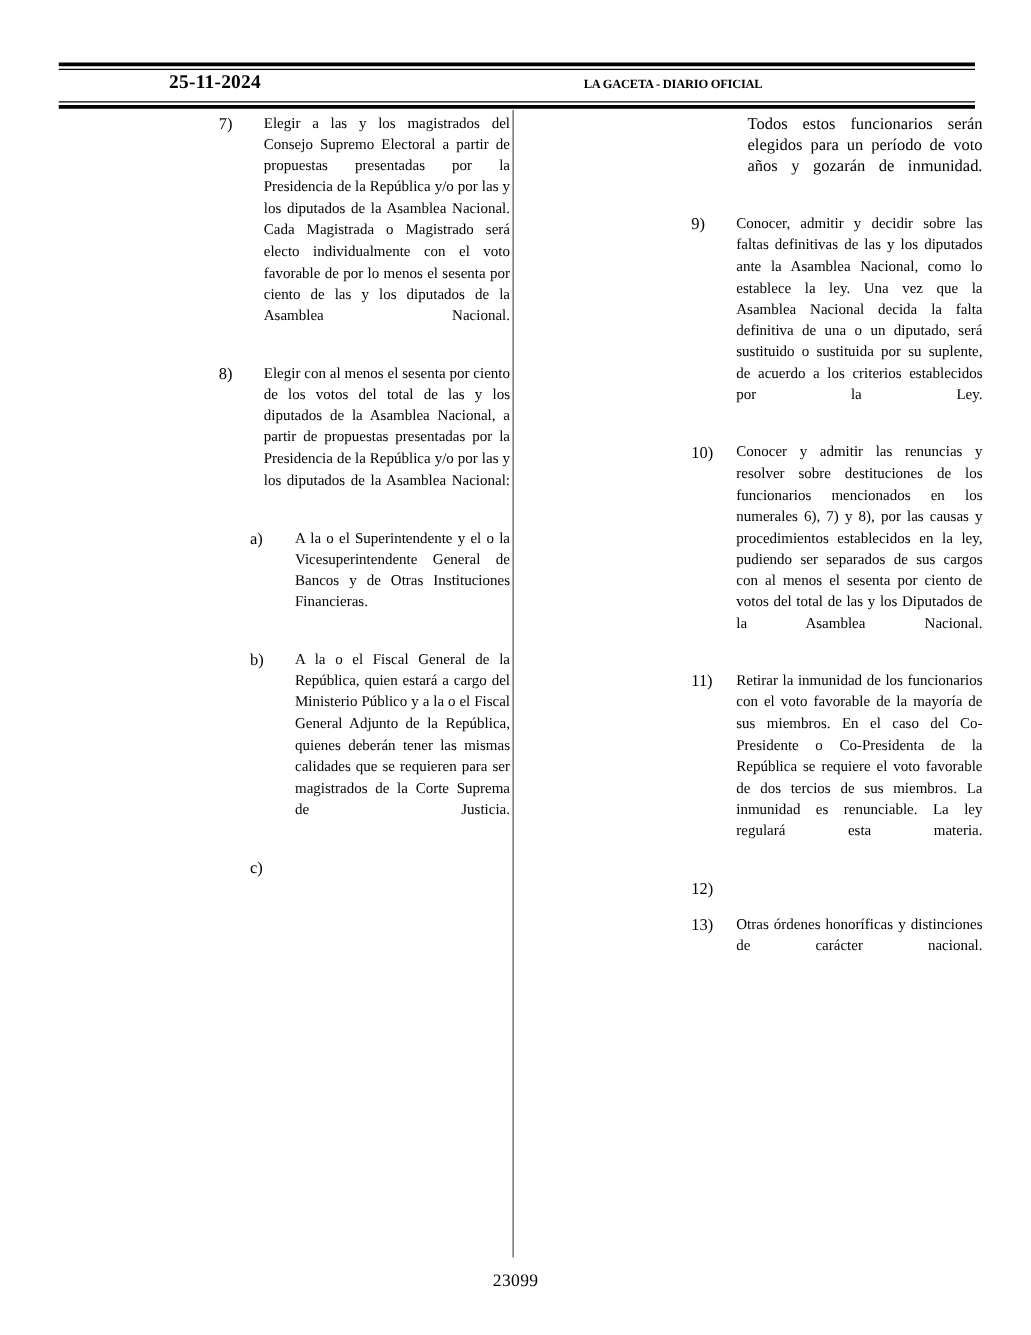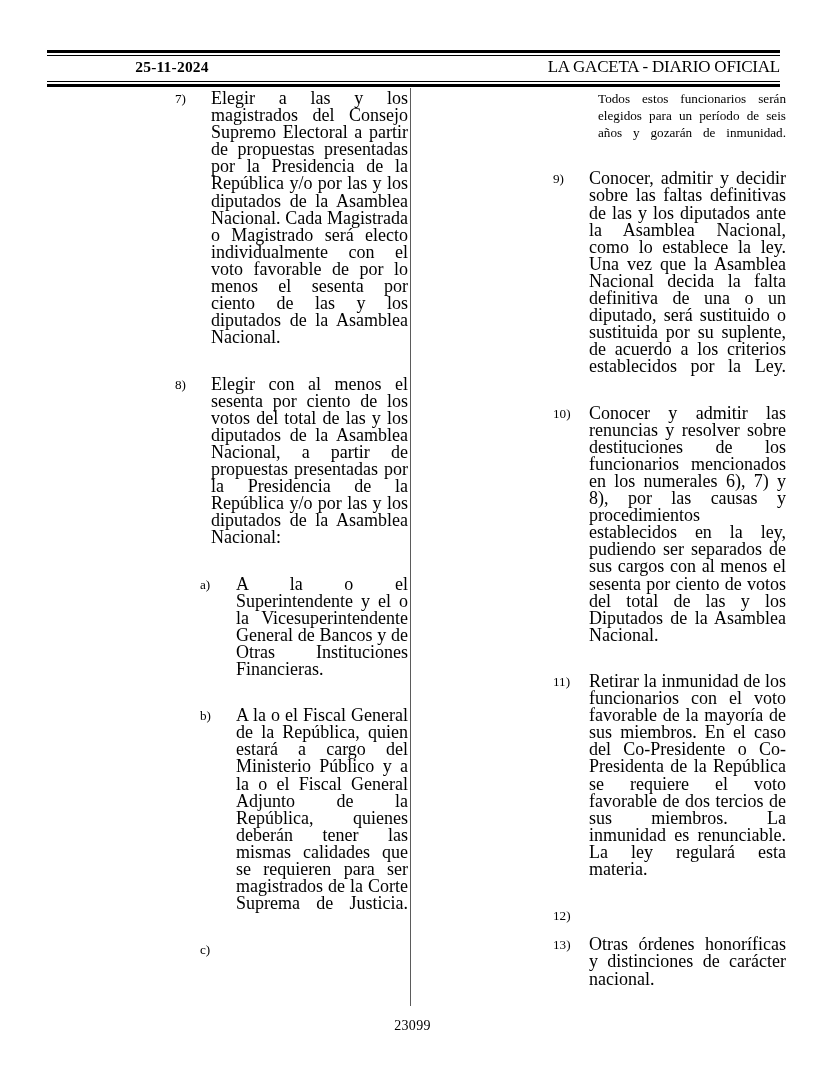--- a/index.html
+++ b/index.html
@@ -55,23 +55,23 @@
   }
   .mast-date {
     flex: 0 0 250px;
     text-align: center;
     font-size: 15.5px;
     font-weight: bold;
     letter-spacing: 0.2px;
   }
   .mast-title {
     flex: 1 1 auto;
-    text-align: right;
-    font-size: 17px;
-    font-weight: normal;
+    text-align: center;
+    font-size: 10px;
+    font-weight: bold;
     letter-spacing: -0.2px;
   }
   .mast-page {
     flex: 0 0 200px;
     text-align: center;
     font-size: 16px;
     font-weight: bold;
   }
 
   
@@ -107,21 +107,21 @@
     font-size: 13.2px;
     line-height: 17.1px;
     text-align: left;
     padding-right: 4px;
   }
   .item-sub .marker {
     flex: 0 0 32px;
   }
   .item .body {
     flex: 1 1 auto;
-    font-size: 18px;
+    font-size: 12px;
     line-height: 17.1px;
     text-align: justify;
     text-justify: inter-word;
     hyphens: none;
   }
   .para-plain {
     font-size: 13.2px;
     line-height: 17.1px;
     text-align: justify;
     margin: 0 0 12px 0;
@@ -186,21 +186,21 @@
     </div>
 
     <div class="item item-sub">
       <div class="marker">c)</div>
     </div>
 
   </div>
 
   <div class="col col-right">
 
-    <p class="para-plain">Todos estos funcionarios serán elegidos para un período de seis años y gozarán de inmunidad.</p>
+    <p class="para-plain">Todos estos funcionarios serán elegidos para un período de voto años y gozarán de inmunidad.</p>
 
     <div class="item">
       <div class="marker">9)</div>
       <div class="body">Conocer, admitir y decidir sobre las faltas definitivas de las y los diputados ante la Asamblea Nacional, como lo establece la ley. Una vez que la Asamblea Nacional decida la falta definitiva de una o un diputado, será sustituido o sustituida por su suplente, de acuerdo a los criterios establecidos por la Ley.</div>
     </div>
 
     <div class="item">
       <div class="marker">10)</div>
       <div class="body">Conocer y admitir las renuncias y resolver sobre destituciones de los funcionarios mencionados en los numerales 6), 7) y 8), por las causas y procedimientos establecidos en la ley, pudiendo ser separados de sus cargos con al menos el sesenta por ciento de votos del total de las y los Diputados de la Asamblea Nacional.</div>
     </div>

